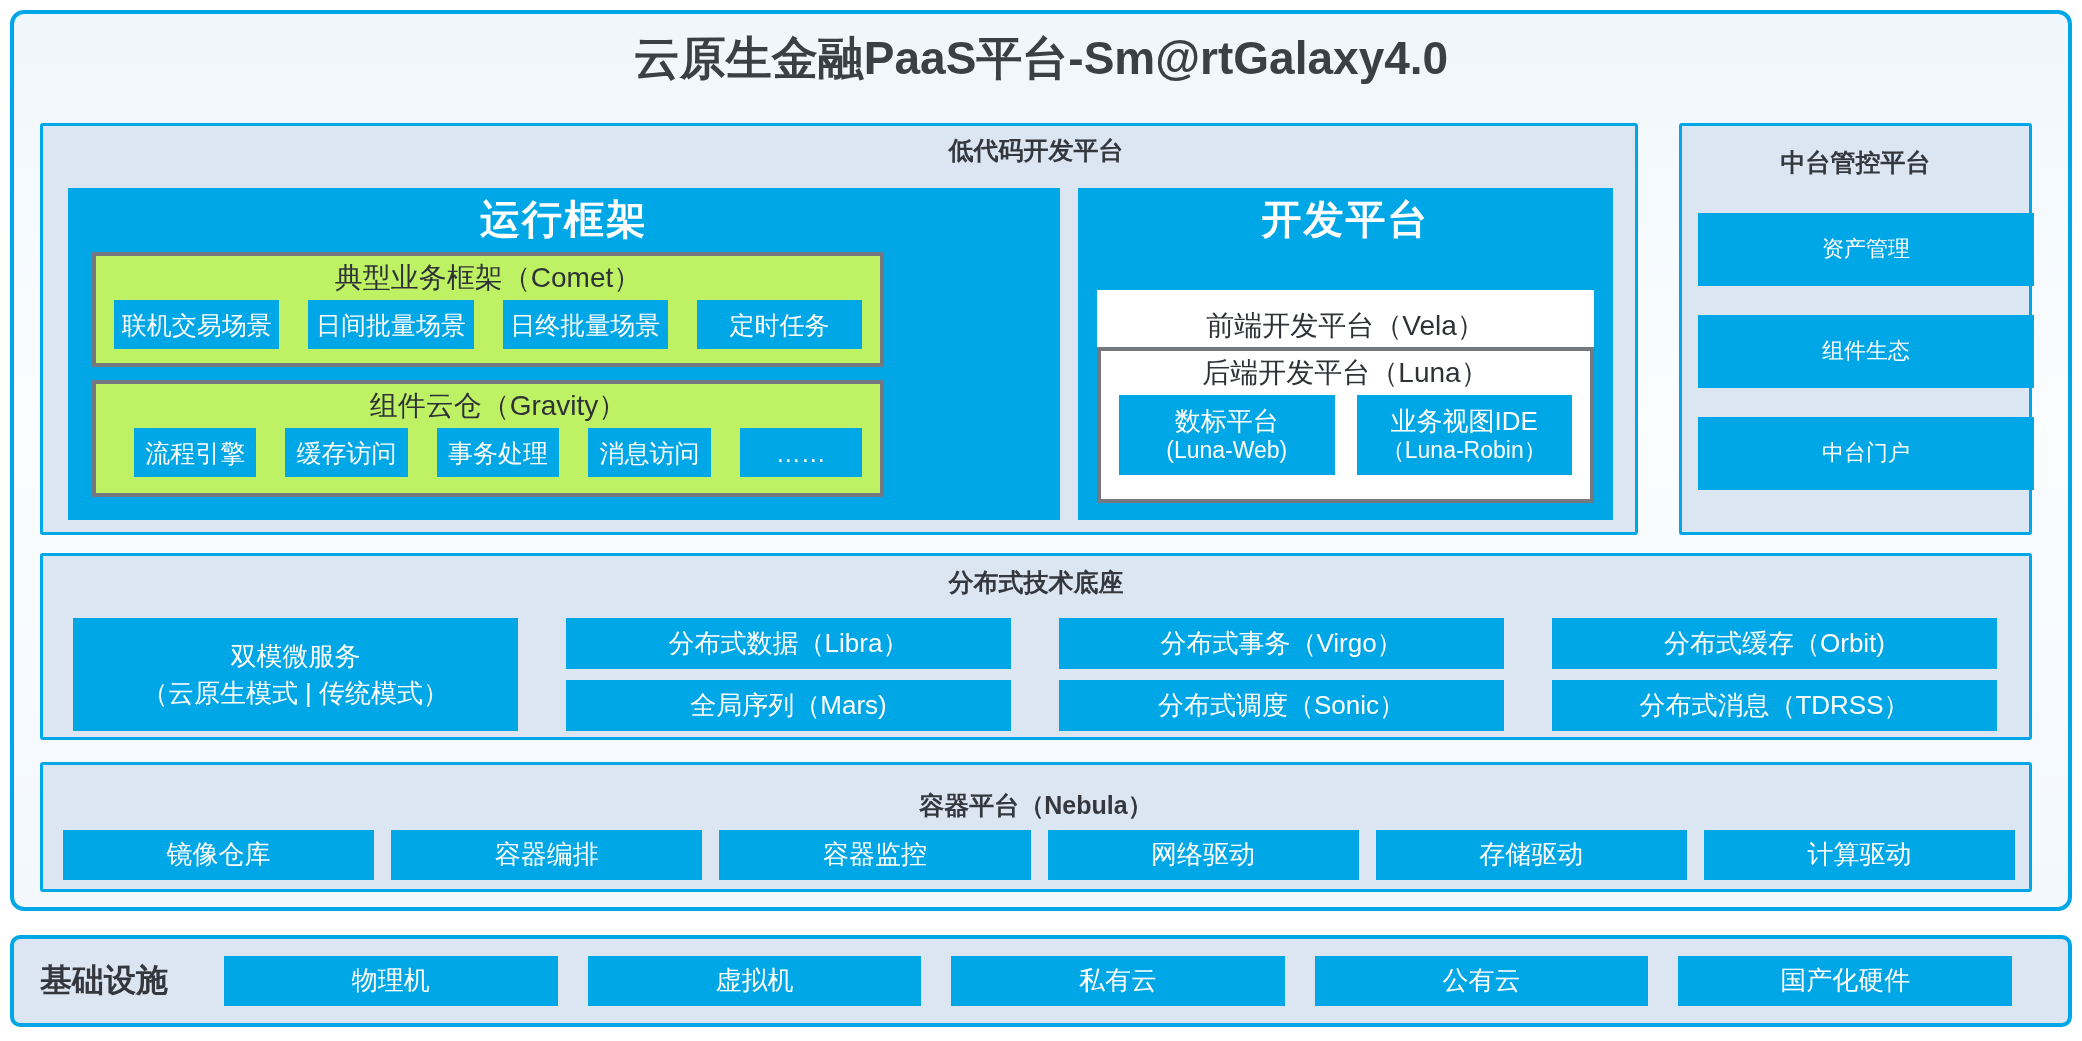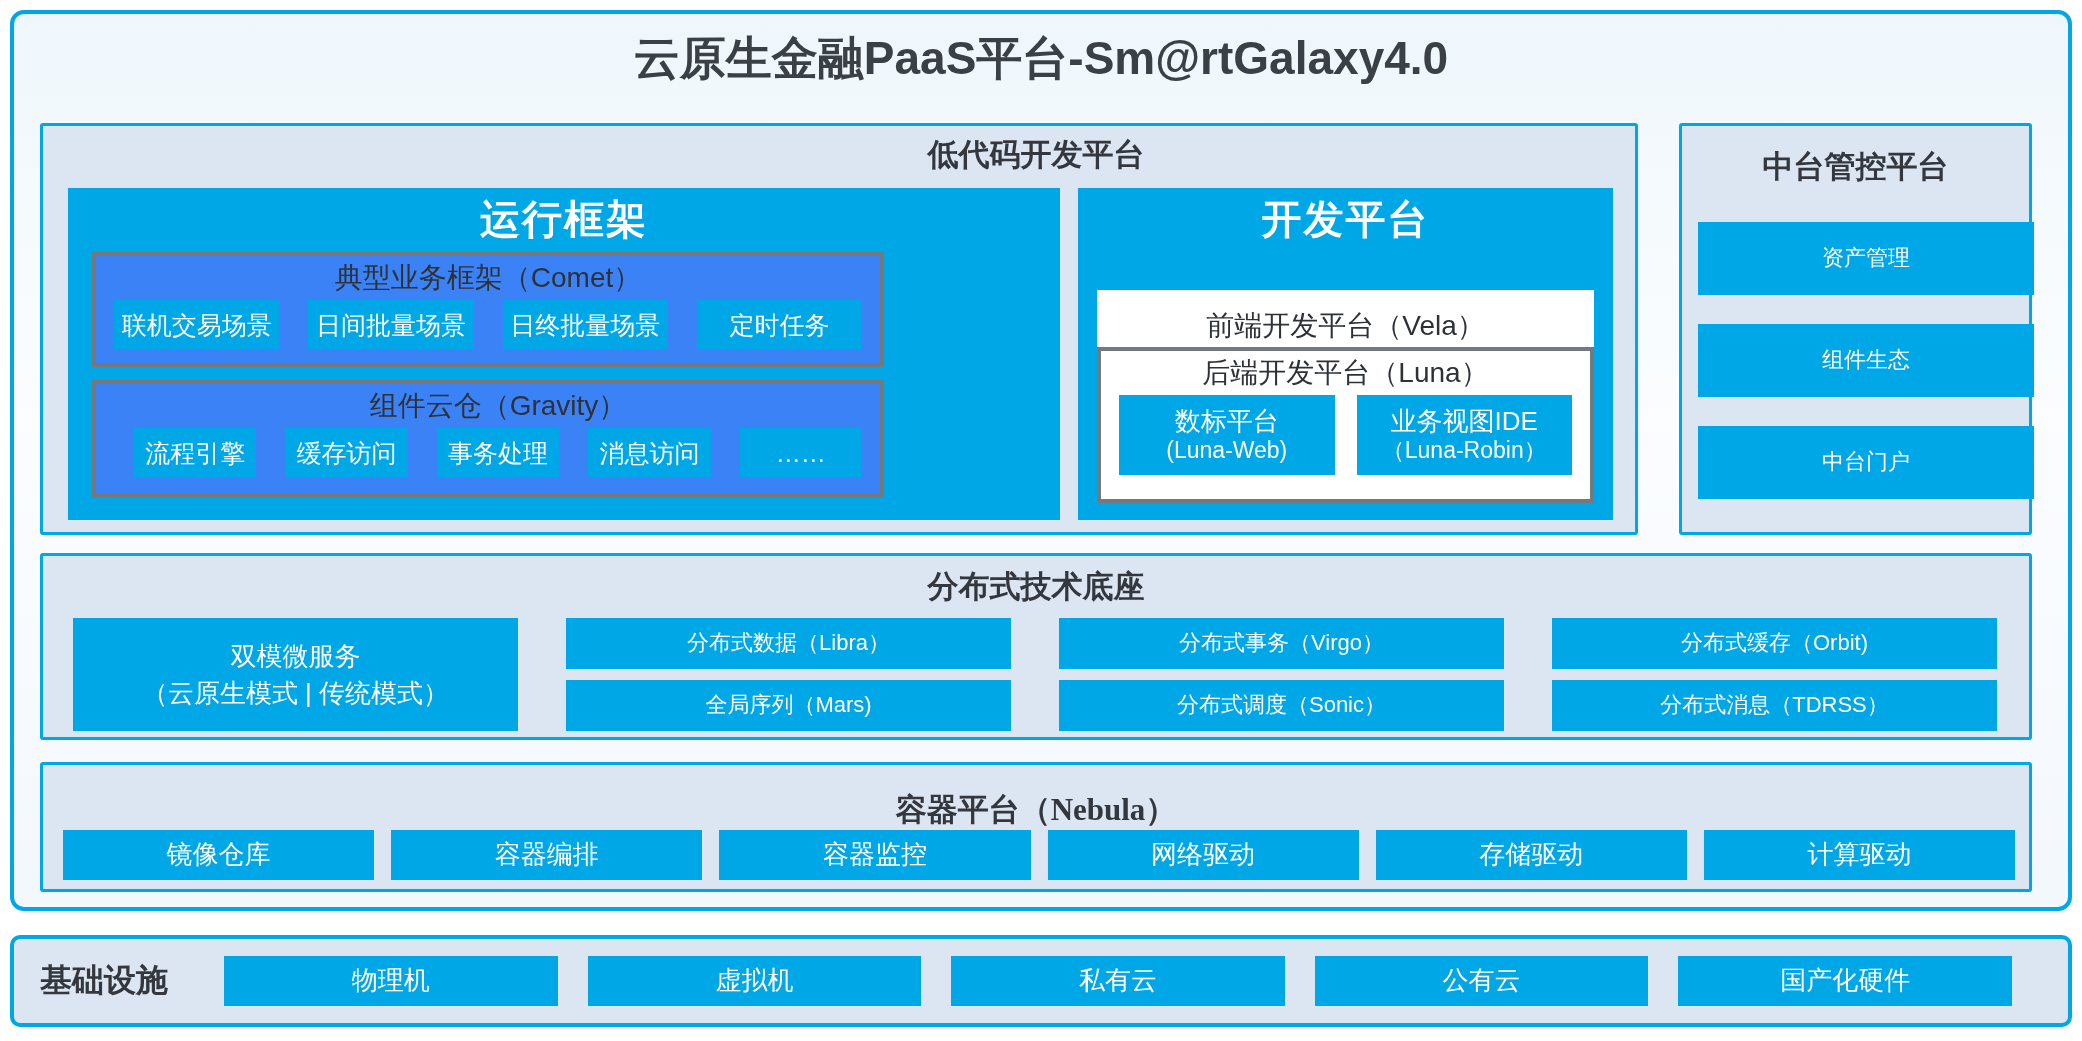--- a/index.html
+++ b/index.html
@@ -27,36 +27,36 @@
   }
   .sec{
     position:absolute;background:var(--sec-bg);
     border:3px solid var(--accent);border-radius:3px;
   }
   .sec-lowcode{left:26px;top:109px;width:1598px;height:412px;}
   .sec-mid{left:1665px;top:109px;width:353px;height:412px;}
   .sec-dist{left:26px;top:539px;width:1992px;height:187px;}
   .sec-cont{left:26px;top:748px;width:1992px;height:130px;}
   .sec-header{
-    font-size:31px;font-weight:700;color:#34383e;text-align:center;font-family:Liberation Serif, serif;
+    font-size:25px;font-weight:700;color:#34383e;text-align:center;
   }
   .lowcode-header{
     position:absolute;left:26px;top:120px;width:1992px;z-index:5;
   }
   .panel{
     position:absolute;top:62px;height:332px;background:var(--accent);
   }
   .panel-runtime{left:25px;width:992px;}
   .panel-dev{left:1035px;width:535px;}
   .panel-title{
     height:62px;display:flex;align-items:center;justify-content:center;
     color:#ffffff;font-size:40px;font-weight:700;letter-spacing:2px;
   }
   .wbox{
-    position:absolute;left:24px;width:792px;background:#3b82f6;
+    position:absolute;left:24px;width:792px;background:#bef264;
     border:4px solid var(--gray-border);
   }
   .wbox-comet{top:64px;height:115px;}
   .wbox-gravity{top:192px;height:117px;padding-left:20px;}
   .box-header{
     height:44px;display:flex;align-items:center;justify-content:center;
     font-size:28px;color:#2e3237;
   }
   .btn-row{
     display:flex;justify-content:center;gap:29px;padding:0 18px;
@@ -86,21 +86,21 @@
     margin-top:34px;
   }
   .mid-header{margin-top:20px;}
   .btn-mid{width:336px;height:73px;font-size:22px;margin-left:21px;}
   .dist-header{margin-top:10px;}
   .dist-grid{
     position:absolute;left:30px;top:62px;width:1960px;height:125px;
     display:flex;gap:48px;
   }
   .dist-col{width:445px;display:flex;flex-direction:column;gap:11px;}
-  .btn-dist{width:445px;height:51px;font-size:22px;}
+  .btn-dist{width:445px;height:51px;font-size:26px;}
   .btn-dual{
     width:445px;height:113px;flex-direction:column;font-size:26px;line-height:1.4;
   }
   .cont-header{margin-top:24px;}
   .cont-row{
     position:absolute;left:20px;top:65px;width:1952px;height:50px;
     display:flex;gap:17px;
   }
   .btn-cont{flex:1;height:50px;font-size:26px;}
   .infra-box{

